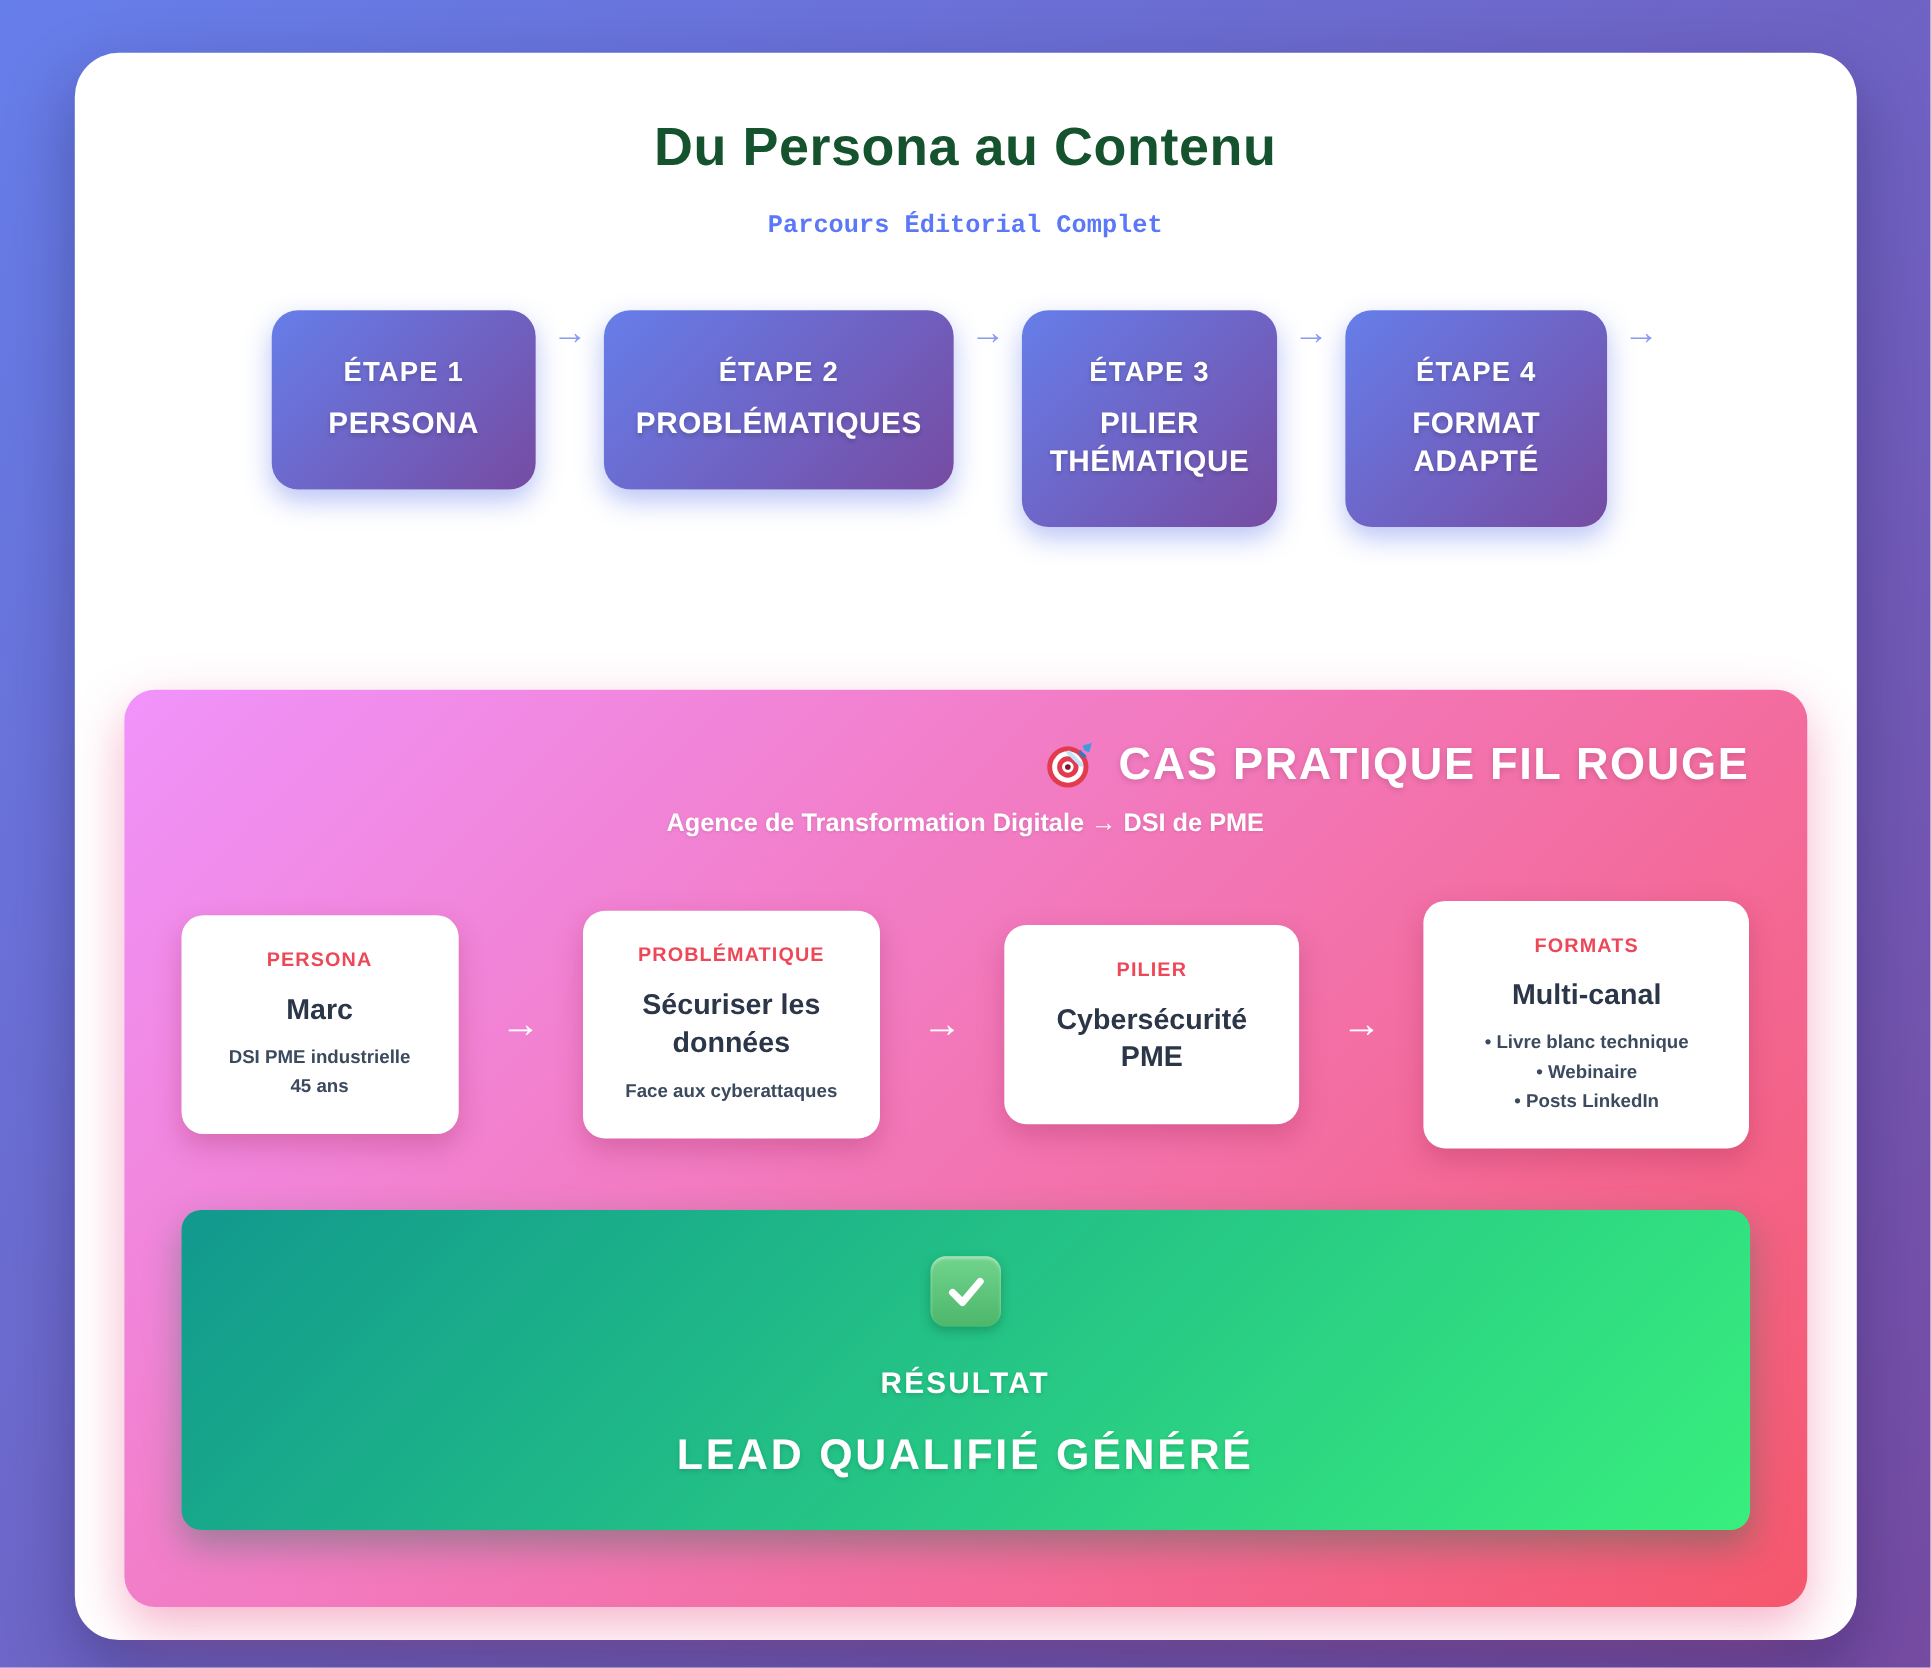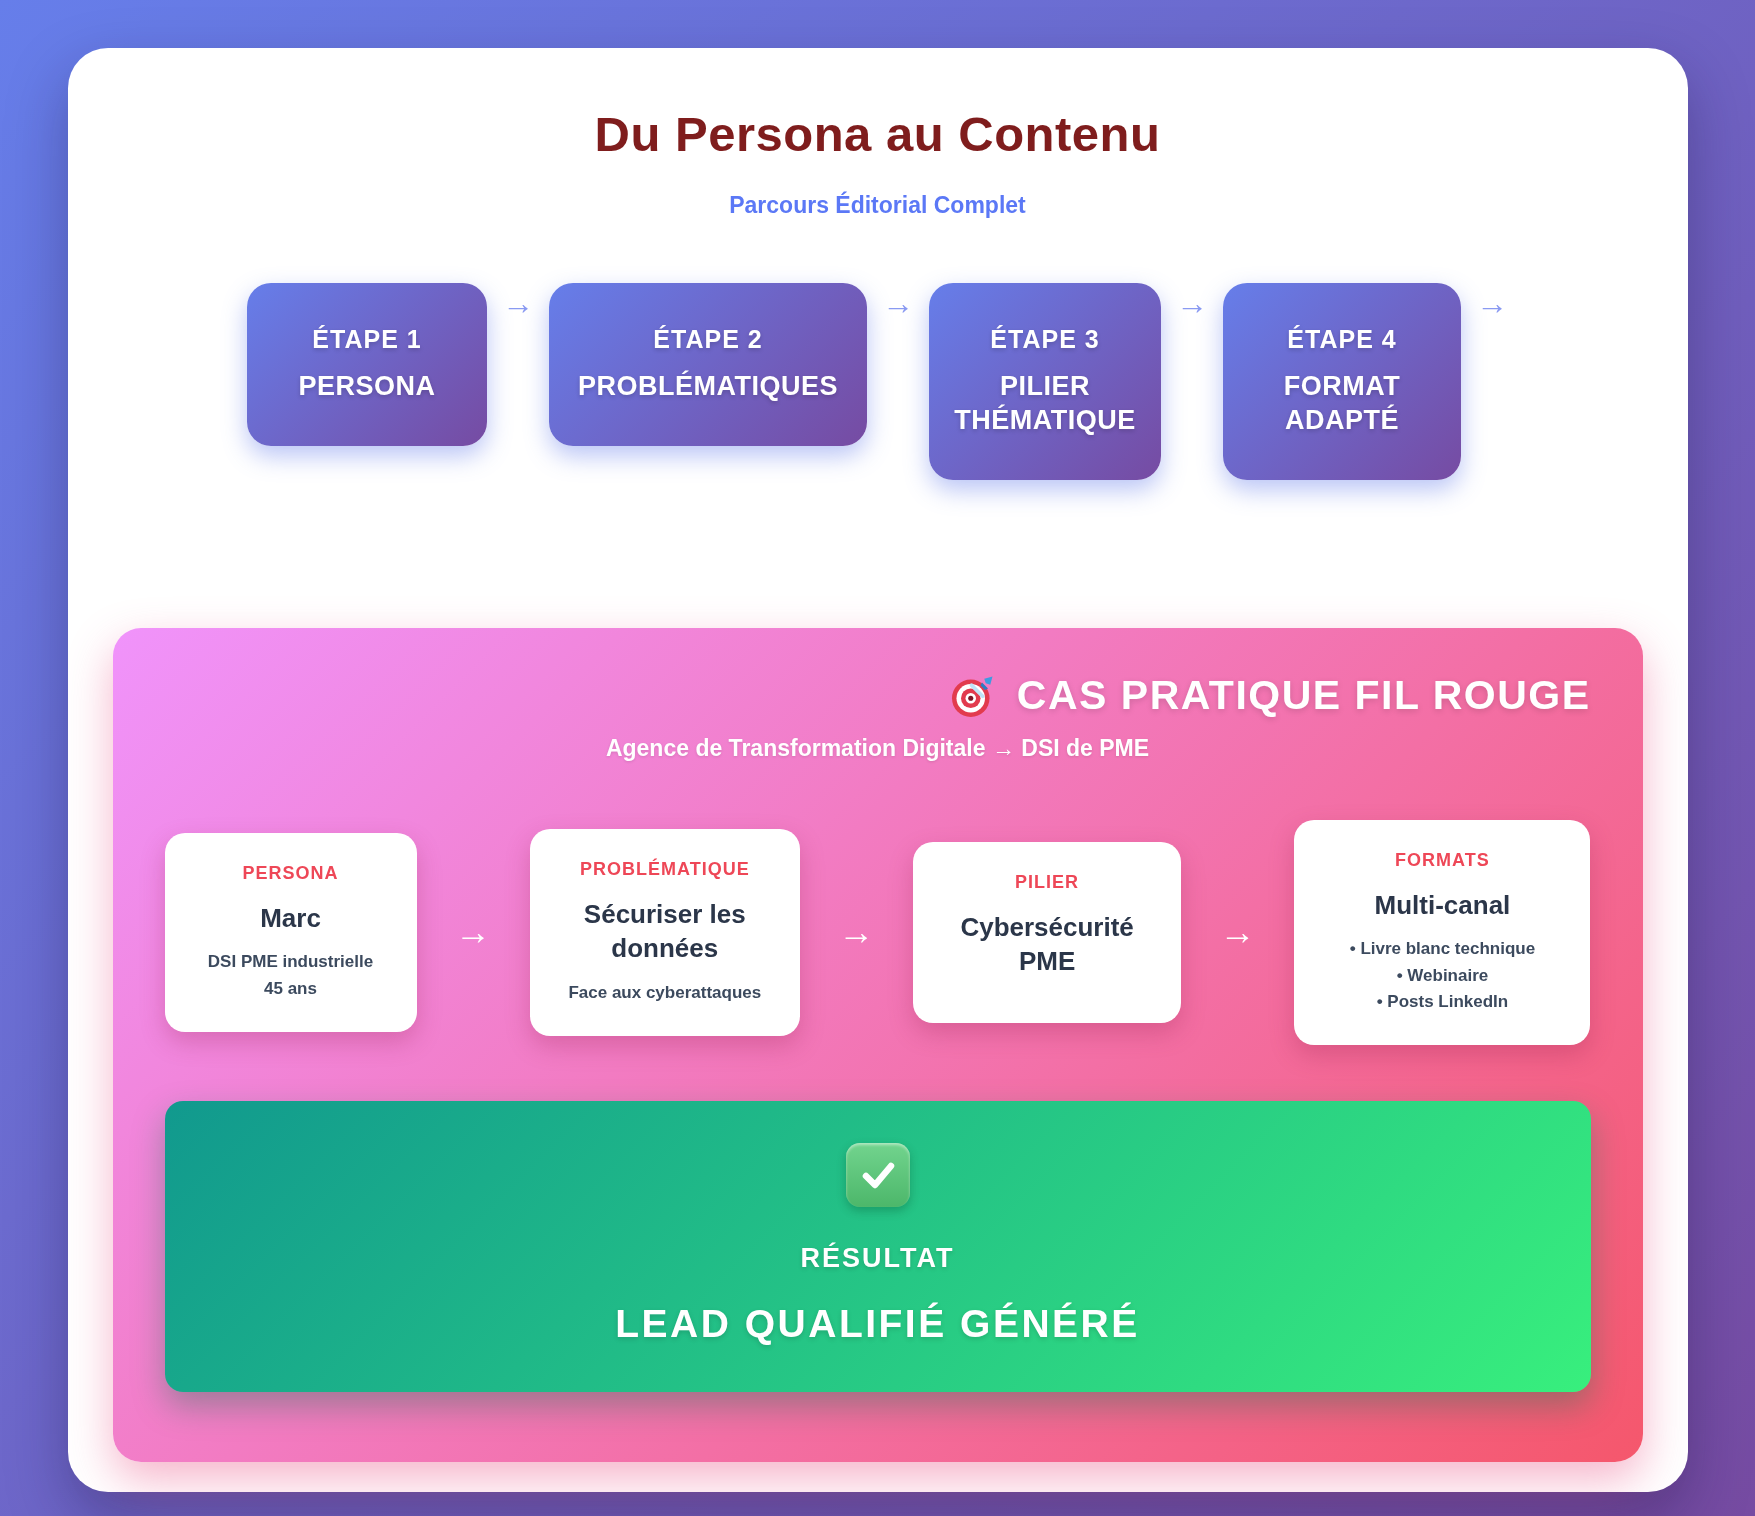--- a/index.html
+++ b/index.html
@@ -9,26 +9,27 @@
     background:linear-gradient(135deg,#667eea 0%,#764ba2 100%);
   }
   .page { width:1755px; height:1516px; padding:48px 0; }
   .card {
     width:1620px; min-height:1414px; margin:0 auto;
     background:#ffffff; border-radius:40px;
     padding:52px 45px 30px 45px;
     box-shadow:0 25px 60px rgba(30,20,70,0.35);
   }
   .title {
-    text-align:center; font-size:49px; font-weight:800; color:#7f1d1d;
+    text-align:center; font-size:49px; font-weight:800; color:#14532d;
     letter-spacing:0.5px; margin-top:6px;
   }
   .subtitle {
     text-align:center; font-size:23px; font-weight:700; color:#5b78f6;
     margin-top:30px;
+    font-family:Liberation Mono, monospace;
   }
   
   .steps {
     margin-top:64px; display:flex; justify-content:center; align-items:flex-start;
     gap:15px;
   }
   .step {
     background:linear-gradient(135deg,#667eea 0%,#764ba2 100%);
     border-radius:24px; color:#fff; text-align:center;
     padding:42px 16px; box-shadow:0 10px 24px rgba(102,126,234,0.45);

